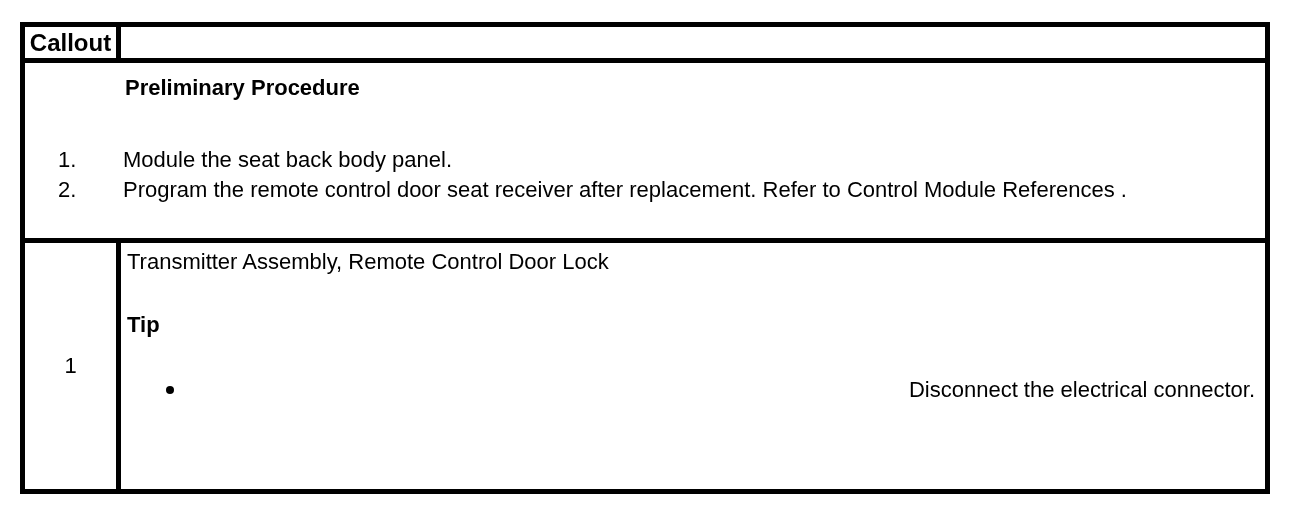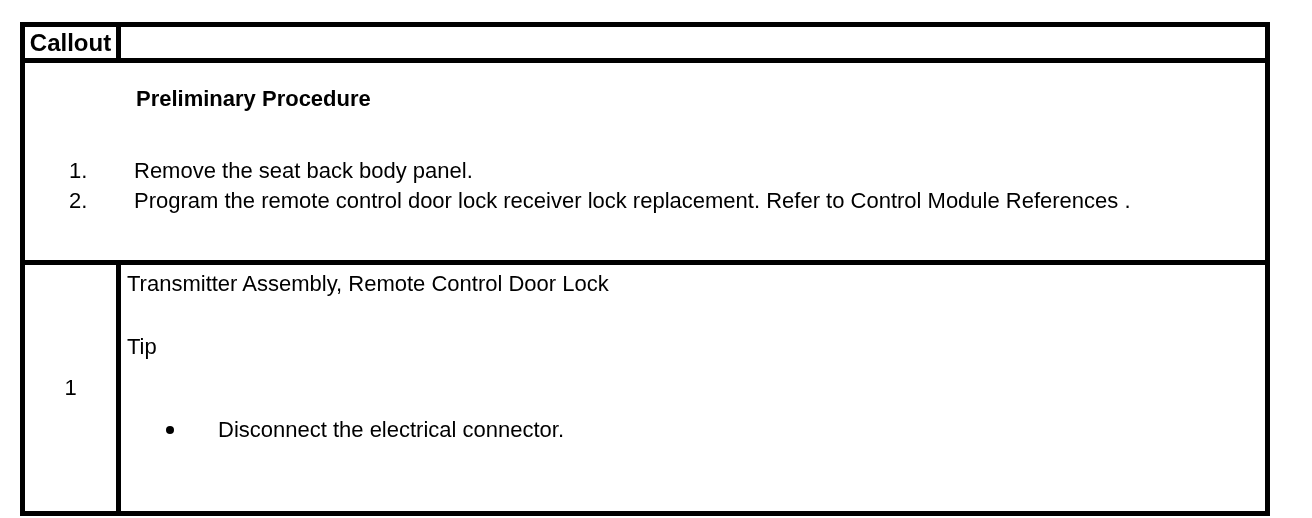--- a/index.html
+++ b/index.html
@@ -29,21 +29,21 @@
   }
   .callout-col { width: 91px; flex: none; border-right: 5px solid #000000; box-sizing: border-box; }
   .row-head .callout-col { width: 96px; } 
   .comp-col { flex: 1; }
 
   
   .row-prelim {
     height: 175px;
     border-bottom: 5px solid #000000;
     box-sizing: content-box;
-    padding: 11px;
+    padding: 0;
   }
   .prelim-inner { padding: 12px 10px 0 0; }
   .prelim-heading {
     margin-left: 100px;
     font-weight: bold;
     font-size: 22px; line-height: 25px;
   }
   .ol-list { margin-top: 45px; }
   .list-row { display: flex; font-size: 22px; line-height: 30px; }
   .ol-marker {
@@ -57,22 +57,22 @@
   .row-callout { display: flex; height: 246px; }
   .callout-num-cell {
     width: 96px; flex: none;
     border-right: 5px solid #000000;
     box-sizing: border-box;
     display: flex; align-items: center; justify-content: center;
     font-size: 22px;
   }
   .comp-body-cell { flex: 1; padding: 6px 10px 12px 6px; font-size: 22px; }
   .comp-title { line-height: 25px; }
-  .tip-label { margin-top: 38px; font-weight: normal; line-height: 25px; }
-  .ul-list { margin-top: 56px; }
+  .tip-label { margin-top: 38px; font-weight: bold; line-height: 25px; }
+  .ul-list { margin-top: 38px; text-align: right; }
   .ul-marker {
     flex: none; width: 91px;
     padding-left: 39px; padding-top: 11px;
     box-sizing: border-box;
   }
   .bullet-dot {
     display: block; width: 8px; height: 8px;
     border-radius: 50%; background: #000000;
   }
 </style>
@@ -87,25 +87,25 @@
         <span>Callout</span>
       </div>
     </div>
 
     <div class="row-prelim">
       <div class="prelim-inner">
         <div class="prelim-heading">Preliminary Procedure</div>
         <div class="ol-list">
           <div class="list-row">
             <span class="ol-marker">1.</span>
-            <span class="li-text">Remove the seat back body panel.</span>
+            <span class="li-text">Module the seat back body panel.</span>
           </div>
           <div class="list-row">
             <span class="ol-marker">2.</span>
-            <span class="li-text">Program the remote control door lock receiver lock replacement. Refer to Control Module References .</span>
+            <span class="li-text">Program the remote control door seat receiver after replacement. Refer to Control Module References .</span>
           </div>
         </div>
       </div>
     </div>
 
     <div class="row-callout">
       <div class="callout-num-cell">
         <span>1</span>
       </div>
       <div class="comp-body-cell">

